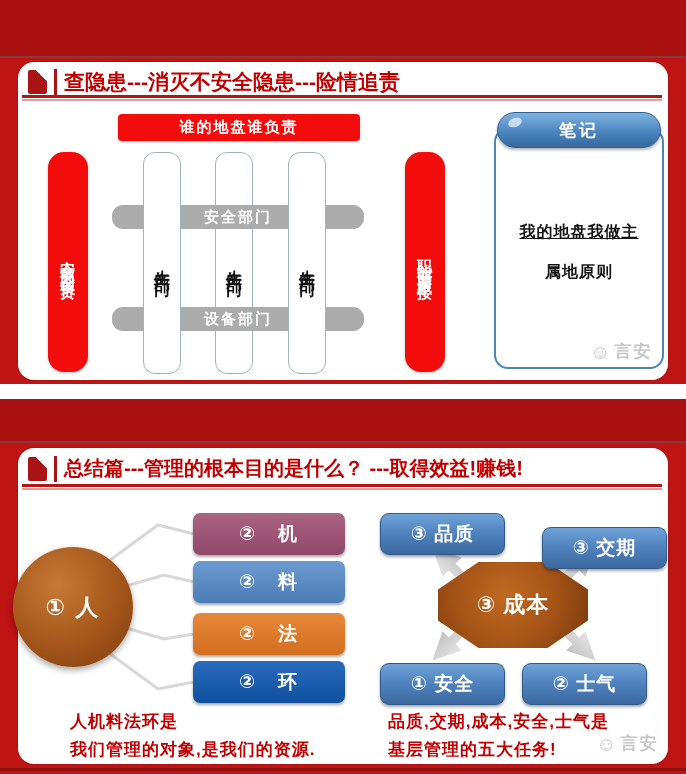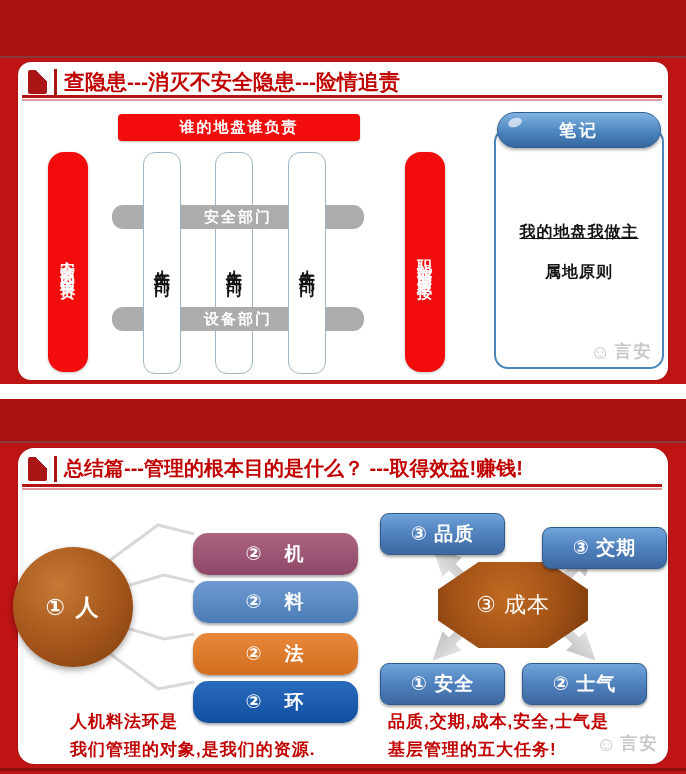--- a/index.html
+++ b/index.html
@@ -77,62 +77,62 @@
 
   
   .circle{
     position:absolute;border-radius:50%;
     background:radial-gradient(circle at 38% 32%,#C67A35,#A4551A 55%,#7E3D0F 100%);
     display:flex;align-items:center;justify-content:center;
     color:#fff;font-weight:bold;font-size:23px;letter-spacing:2px;
     box-shadow:0 3px 6px rgba(0,0,0,.35);z-index:2;
   }
   .factor{
-    position:absolute;left:193px;width:165px;height:42px;border-radius:15px;
+    position:absolute;left:193px;width:152px;height:42px;border-radius:7px;
     display:flex;align-items:center;justify-content:center;
     color:#fff;font-weight:bold;font-size:19px;letter-spacing:2px;
-    box-shadow:0 2px 3px rgba(0,0,0,.35);z-index:2;margin-top:20px;
+    box-shadow:0 2px 3px rgba(0,0,0,.35);z-index:2;
   }
   .factor.f0{background:linear-gradient(180deg,#AA6581 0%,#8F4768 100%);}
   .factor.f1{background:linear-gradient(180deg,#6D9BD1 0%,#4C7CB5 100%);}
   .factor.f2{background:linear-gradient(180deg,#E8883B 0%,#D26E1F 100%);}
   .factor.f3{background:linear-gradient(180deg,#2A6BBF 0%,#0F4F9E 100%);}
   .task{
     position:absolute;width:123px;height:40px;border-radius:9px;
     background:linear-gradient(180deg,#6FA3D9 0%,#4F81BD 50%,#3C689F 100%);
     border:1px solid #2F5A8C;
     display:flex;align-items:center;justify-content:center;
     color:#fff;font-weight:bold;font-size:19px;letter-spacing:1px;
     box-shadow:0 2px 3px rgba(0,0,0,.35);z-index:3;
   }
   .octagon{
     position:absolute;left:438px;top:164px;width:150px;height:86px;
     clip-path:polygon(27% 0%,73% 0%,100% 32%,100% 68%,73% 100%,27% 100%,0% 68%,0% 32%);
     background:radial-gradient(circle at 45% 40%,#C06A22,#A55417 50%,#7D3B0C 95%);
     display:flex;align-items:center;justify-content:center;
-    color:#fff;font-weight:normal;font-size:22px;letter-spacing:1px;z-index:2;
+    color:#fff;font-weight:bold;font-size:22px;letter-spacing:1px;z-index:2;
   }
   .oct-arrow{
     position:absolute;width:58px;height:40px;z-index:1;
     clip-path:polygon(0% 38%,52% 38%,52% 16%,100% 50%,52% 84%,52% 62%,0% 62%);
     background:linear-gradient(#ededed,#b9b9b9);
   }
   .note-red{position:absolute;color:#C00000;font-weight:bold;font-size:17px;white-space:nowrap;letter-spacing:1px;}
   .conn{position:absolute;left:0;top:0;z-index:1;}
 </style>
 </head>
 <body>
 
 <div class="stage">
 
   <section class="slide" style="top:0;height:384px;">
     <div class="shade" style="top:0;height:56px;"></div>
     <div class="chrome-line" style="top:56px;"></div>
 
-    <div class="panel" style="left:18px;top:62px;width:650px;height:318px;border-radius:13px;">
+    <div class="panel" style="left:18px;top:62px;width:650px;height:318px;">
 
       <div class="title-row" style="left:10px;top:6px;">
         <span class="bm"></span>
         <span class="bm-bar"></span>
         <span class="slide-title">查隐患---消灭不安全隐患---险情追责</span>
       </div>
       <div class="rule" style="left:4px;top:33px;width:640px;"></div>
 
       <div class="banner" style="left:100px;top:52px;width:242px;height:27px;">谁的地盘谁负责</div>
 

